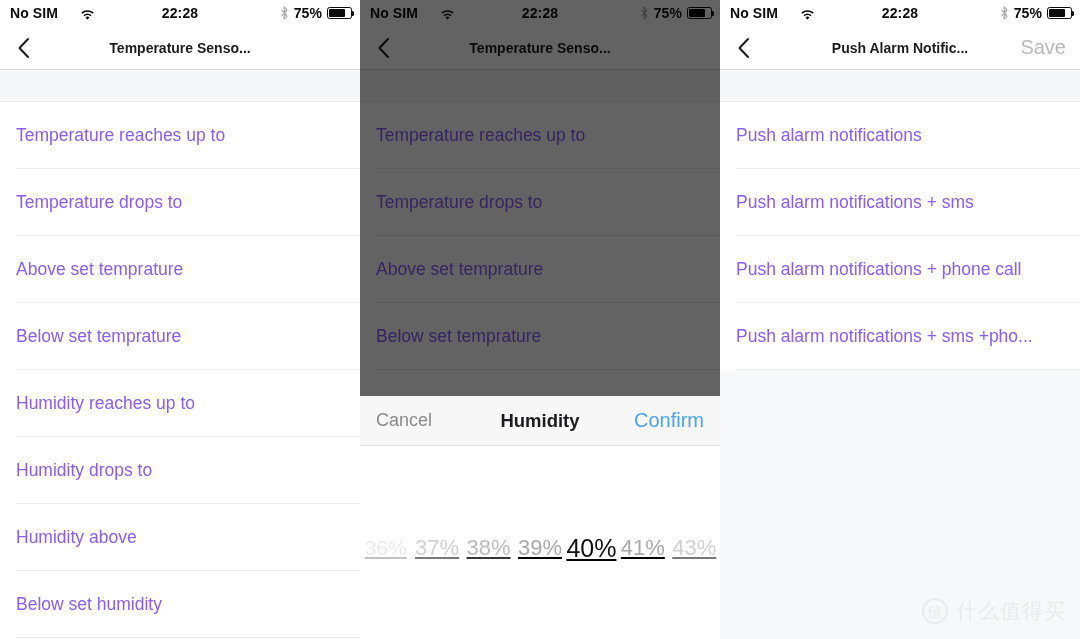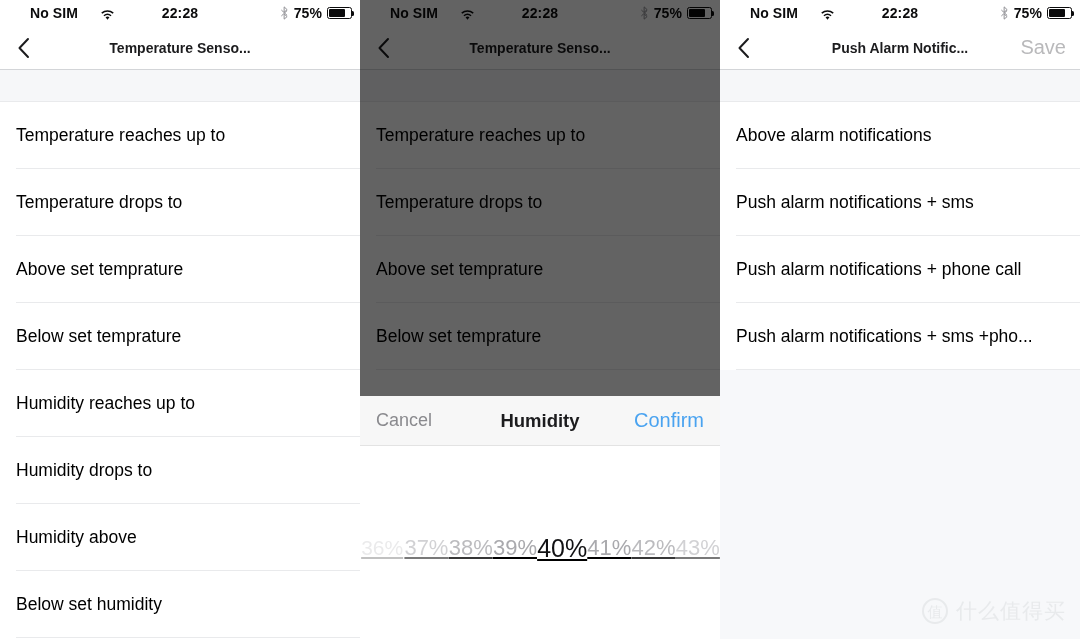--- a/index.html
+++ b/index.html
@@ -16,21 +16,21 @@
     background:#ffffff; overflow:hidden;
     flex:0 0 360px;
   }
 
   
   .statusbar {
     height:26px; display:flex; align-items:center;
     padding:0 8px 0 10px; font-size:14px; font-weight:bold;
     color:#0b0b0c; letter-spacing:0.1px;
   }
-  .sb-left { display:flex; align-items:center; gap:22px;margin-left:20px; }
+  .sb-left { display:flex; align-items:center; gap:22px; }
   .sb-center { position:absolute; left:0; right:0; text-align:center;
                font-size:14px; font-weight:bold; pointer-events:none; }
   .sb-right { margin-left:auto; display:flex; align-items:center; gap:5px; z-index:2; }
   .wifi-ico { width:15px; height:11px; display:block; }
   .bt-ico { width:9px; height:14px; display:block; }
   .batt {
     width:25px; height:12px; border:1.3px solid #0b0b0c; border-radius:2.5px;
     position:relative; padding:1.3px; display:flex;
   }
   .batt::after {
@@ -66,21 +66,21 @@
   .list { background:#ffffff; }
   .row {
     height:67px; display:flex; align-items:center;
     padding:0 16px; position:relative; cursor:pointer;
     background:#ffffff;
   }
   .row::after {
     content:""; position:absolute; left:16px; right:0; bottom:0;
     height:1px; background:#e9eaec;
   }
-  .row-label { font-size:17.5px; color:#000000; white-space:nowrap; }
+  .row-label { font-size:17.5px; color:#8b5cf6; white-space:nowrap; }
   .fill-grey { background:#f7f8fa; flex:1; }
 
   
   .dim-overlay {
     position:absolute; left:0; top:0; width:360px; height:396px;
     background:rgba(0,0,0,0.61); z-index:5; pointer-events:none;
   }
   .picker-sheet {
     position:absolute; left:0; top:396px; width:360px; height:243px;
     background:#ffffff; z-index:6;
@@ -261,21 +261,20 @@
         <span class="pk-title">Humidity</span>
         <span class="pk-confirm">Confirm</span>
       </div>
       <div class="picker-wheel">
         <div class="pk-item f3">36%</div>
         <div class="pk-item f2">37%</div>
         <div class="pk-item f1">38%</div>
         <div class="pk-item">39%</div>
         <div class="pk-item sel">40%</div>
         <div class="pk-item">41%</div>
-        <div class="pk-item f1">42%</div>
         <div class="pk-item f2">43%</div>
 
       </div>
     </div>
   </div>
 
   <div class="panel">
     <div class="statusbar">
       <div class="sb-left">
         <span>No SIM</span>
@@ -311,21 +310,21 @@
         </span>
       </div>
       <div class="nav-title">Push Alarm Notific...</div>
       <div class="nav-action">Save</div>
     </div>
 
     <div class="spacer"></div>
 
     <div class="list">
       <div class="row">
-          <span class="row-label">Above alarm notifications</span>
+          <span class="row-label">Push alarm notifications</span>
         </div>
       <div class="row">
           <span class="row-label">Push alarm notifications + sms</span>
         </div>
       <div class="row">
           <span class="row-label">Push alarm notifications + phone call</span>
         </div>
       <div class="row">
           <span class="row-label">Push alarm notifications + sms +pho...</span>
         </div>

